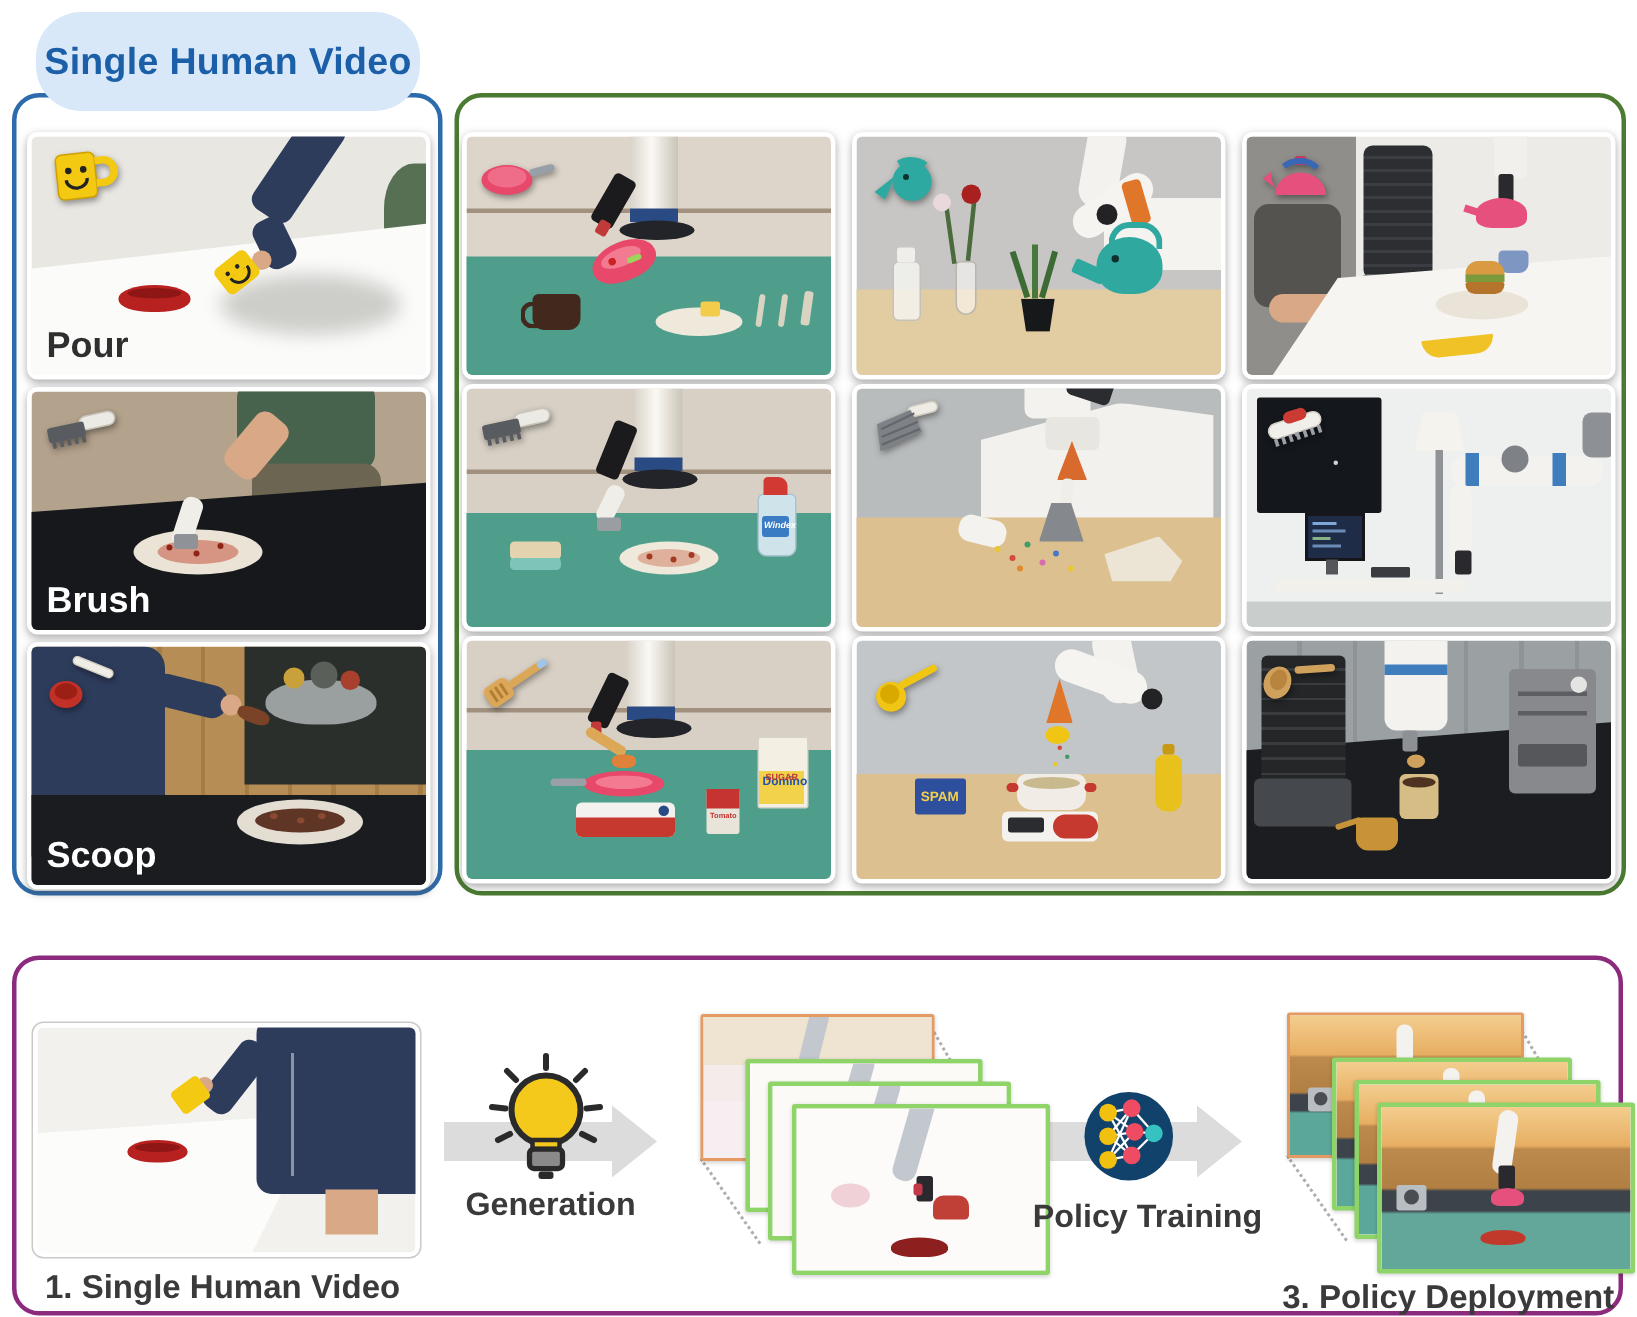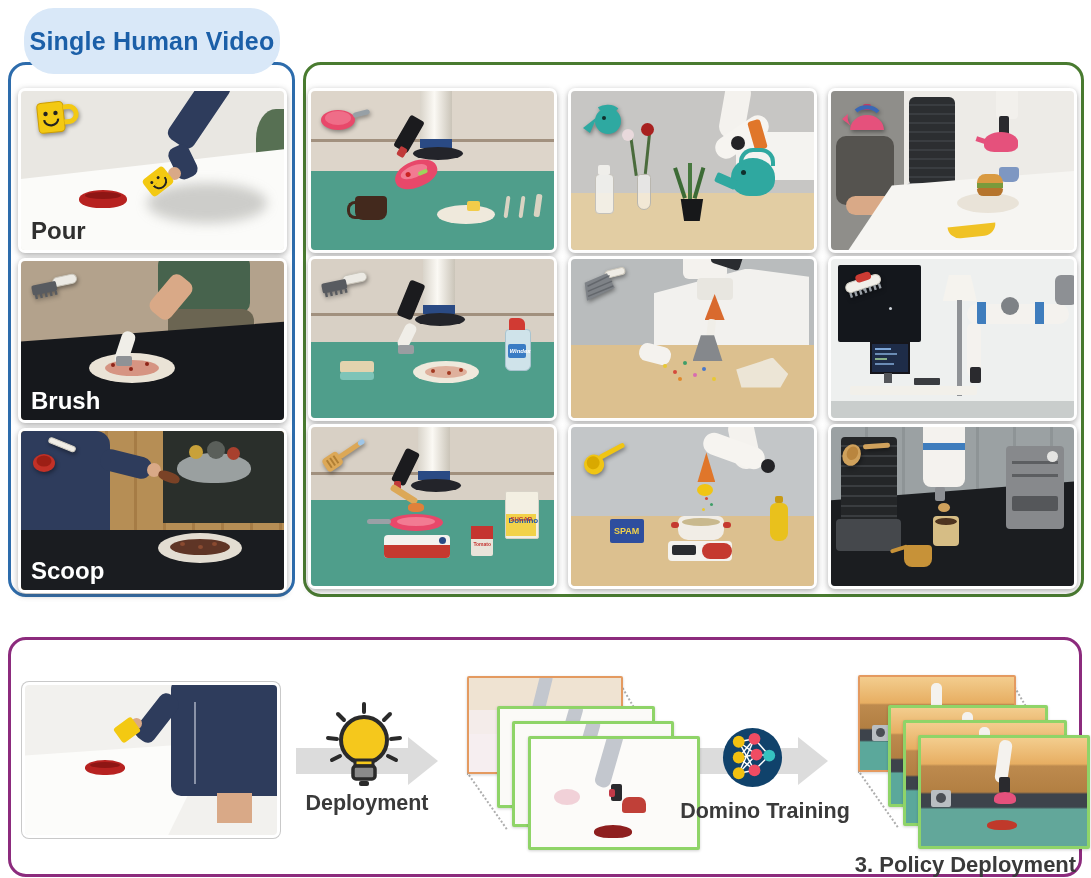--- a/index.html
+++ b/index.html
@@ -450,38 +450,39 @@
       </div>
       <div class="ob" style="right:10%;top:72%;width:14%;height:20%;background:#d9a987;"></div>
       <div class="ob" style="left:48%;top:4%;width:22px;height:54px;background:#2e3c5c;transform:rotate(38deg);border-radius:8px;"></div>
       <div class="ob" style="left:42%;top:22%;width:11px;height:11px;background:#d9a987;border-radius:50%;"></div>
       <div class="ob" style="left:36%;top:24%;width:22px;height:18px;background:#f3c912;border-radius:3px;transform:rotate(-36deg);"></div>
       <div class="ob" style="left:24%;top:50%;width:40px;height:15px;background:#b72220;border-radius:50% 50% 45% 45%;">
         <div class="ob" style="left:5px;top:2px;width:30px;height:6px;background:#8e1614;border-radius:50%;"></div>
       </div>
     </div>
   </div>
+  <div class="step-label" style="left:30px;top:845px;color:#3a3a3a;">1. Single Human Video</div>
 
   <div class="arrow" style="left:296px;top:748px;width:112px;"></div>
   <svg style="position:absolute;left:318px;top:698px;z-index:4;" width="92" height="96" viewBox="0 0 92 96">
     <g stroke="#2a2a2a" stroke-width="4" stroke-linecap="round">
       <line x1="46" y1="6" x2="46" y2="14"></line>
         <line x1="20" y1="16" x2="26" y2="22"></line>
       <line x1="72" y1="16" x2="66" y2="22"></line>
         <line x1="10" y1="40" x2="19" y2="41"></line>
       <line x1="82" y1="40" x2="73" y2="41"></line>
         <line x1="14" y1="62" x2="22" y2="58"></line>
       <line x1="78" y1="62" x2="70" y2="58"></line>
     </g>
     <circle cx="46" cy="42" r="23" fill="#f5c81c" stroke="#2a2a2a" stroke-width="4"></circle>
     <rect x="37" y="62" width="18" height="6" fill="#f5c81c" stroke="#2a2a2a" stroke-width="3"></rect>
     <rect x="35" y="68" width="22" height="13" rx="3" fill="#8a8a8a" stroke="#2a2a2a" stroke-width="3.5"></rect>
     <rect x="41" y="83" width="10" height="5" rx="2" fill="#2a2a2a"></rect>
   </svg>
-  <div class="arrow-label" style="left:292px;top:791px;width:150px;color:#3a3a3a;">Deployment</div>
+  <div class="arrow-label" style="left:292px;top:791px;width:150px;color:#3a3a3a;">Generation</div>
 
   <div class="dotline" style="left:468px;top:772px;width:69px;transform:rotate(55deg);"></div>
   <div class="dotline" style="left:618px;top:678px;width:88px;transform:rotate(60deg);"></div>
   <div class="frame orange" style="left:467px;top:676px;width:152px;height:94px;z-index:1;">
     <div class="sc">
       <div class="wall" style="background:#f4ecea;"></div>
       <div class="ob" style="left:0;top:0;width:100%;height:34%;background:#efe3d2;"></div>
       <div class="ob" style="left:0;top:60%;width:100%;height:40%;background:#f6eef0;"></div>
       <div class="ob" style="left:44%;top:-6%;width:13px;height:44%;background:#c3c7ce;transform:rotate(14deg);border-radius:6px;"></div>
       <div class="ob" style="left:48%;top:34%;width:9px;height:13px;background:#2a2a2e;border-radius:2px;"></div>
@@ -537,21 +538,21 @@
         <line x1="34" y1="45" x2="49" y2="30"></line>
     </g>
     <circle cx="18" cy="16" r="6" fill="#f2c110"></circle>
       <circle cx="18" cy="32" r="6" fill="#f2c110"></circle>
       <circle cx="18" cy="48" r="6" fill="#f2c110"></circle>
     <circle cx="34" cy="13" r="6" fill="#ef4c63"></circle>
       <circle cx="36" cy="29" r="6" fill="#ef4c63"></circle>
       <circle cx="34" cy="45" r="6" fill="#ef4c63"></circle>
     <circle cx="49" cy="30" r="6" fill="#35c2c0"></circle>
   </svg>
-  <div class="arrow-label" style="left:680px;top:799px;width:170px;color:#3a3a3a;">Domino Training</div>
+  <div class="arrow-label" style="left:680px;top:799px;width:170px;color:#3a3a3a;">Policy Training</div>
 
   <div class="dotline" style="left:859px;top:770px;width:69px;transform:rotate(55deg);"></div>
   <div class="dotline" style="left:1010px;top:677px;width:88px;transform:rotate(60deg);"></div>
   <div class="frame orange" style="left:858px;top:675px;width:154px;height:93px;z-index:1;">
     <div class="sc">
       <div class="wall" style="background:linear-gradient(#f3cd8e,#e7ae62 28%,#bd8a4e 30%,#b27f42 55%,#3d434b 57%,#3d434b 68%,#5ba89b 70%,#5ba89b);"></div>
       <div class="ob" style="left:8%;top:52%;width:18px;height:16px;background:#b9bec2;border-radius:2px;">
           <div class="ob" style="left:4px;top:3px;width:9px;height:9px;background:#4a4e54;border-radius:50%;"></div>
         </div>
       <div class="ob" style="left:46%;top:6%;width:11px;height:42%;background:#f4f2ee;border-radius:5px;"></div>

